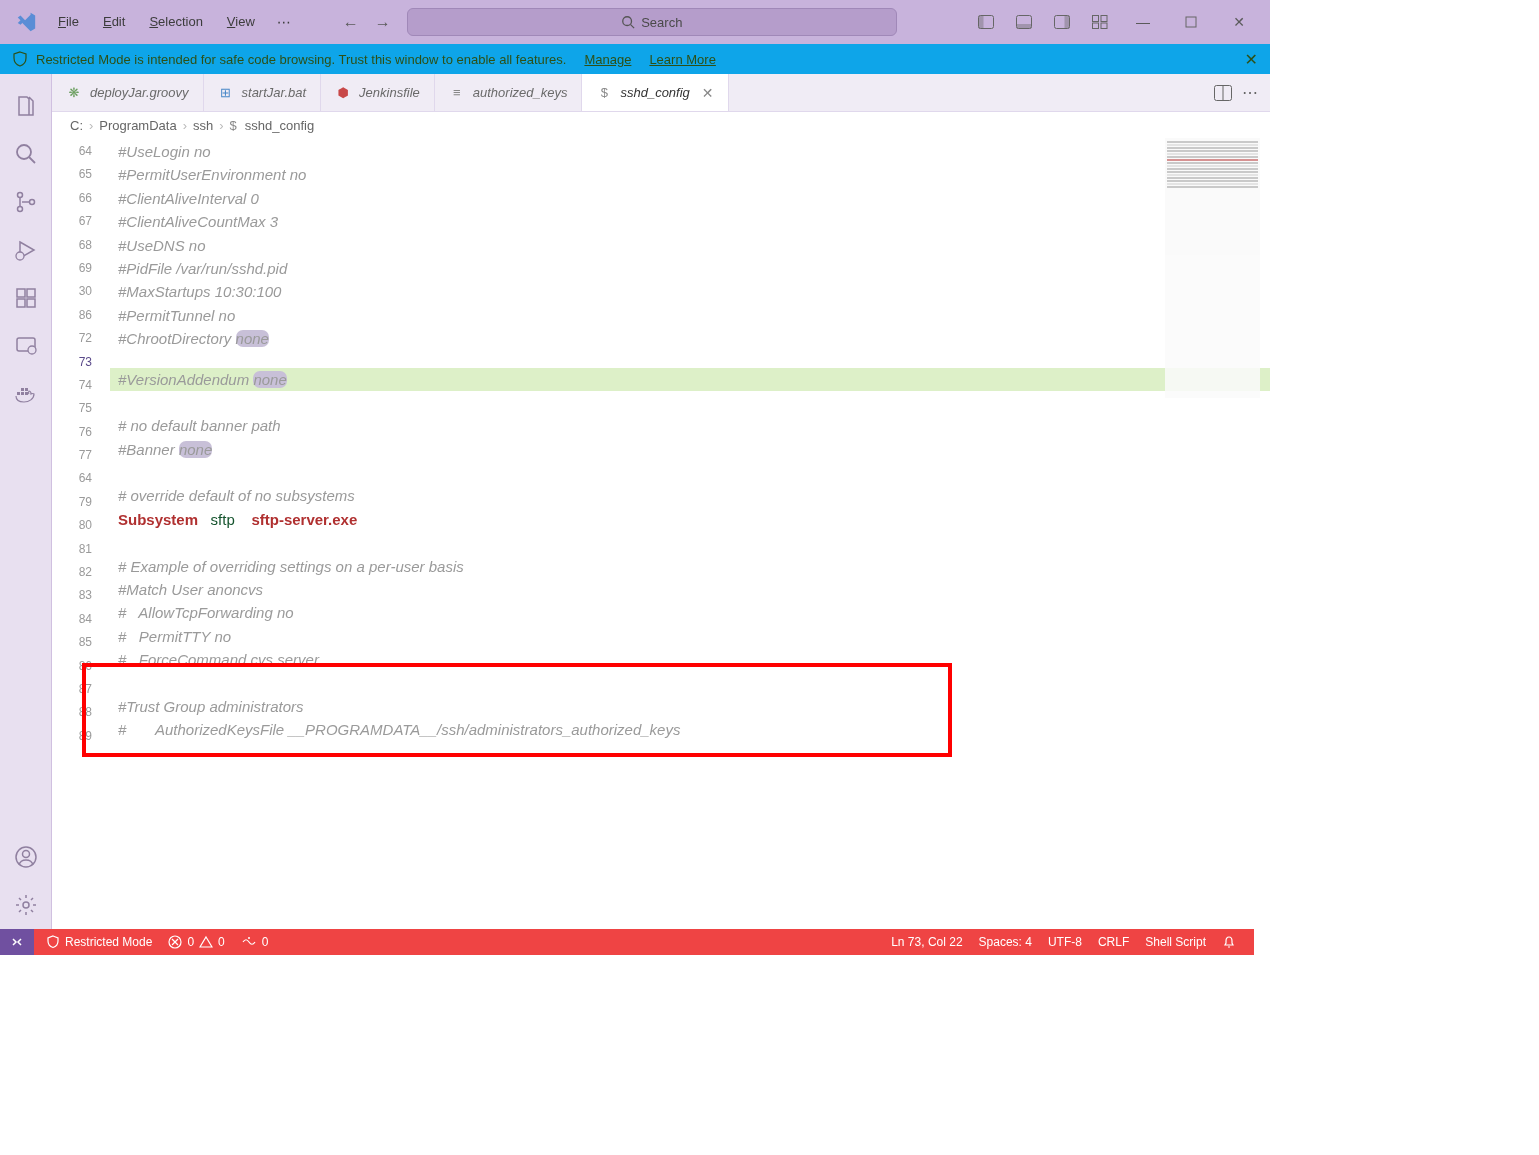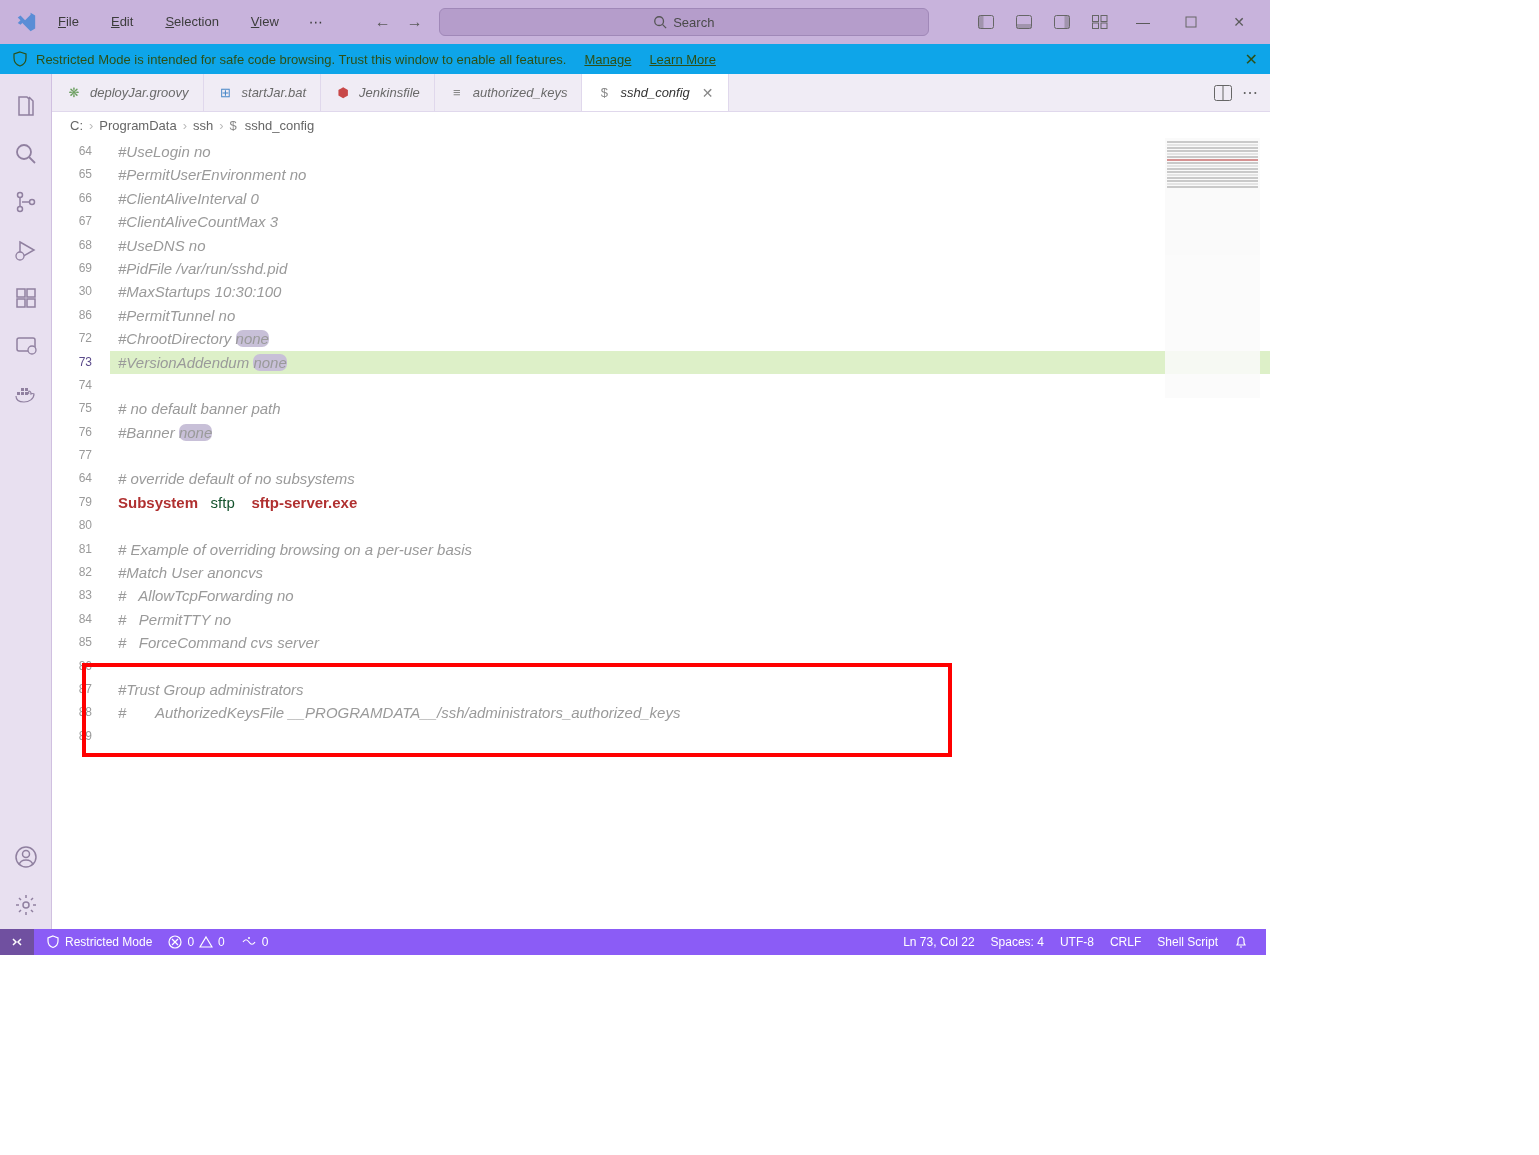--- a/index.html
+++ b/index.html
@@ -1,21 +1,21 @@
 <!DOCTYPE html>
 <html><head>
 <meta charset="utf-8">
 <style>
 * { margin: 0; padding: 0; box-sizing: border-box; font-family: -apple-system, BlinkMacSystemFont, "Segoe UI", sans-serif; }
 body { width: 1270px; height: 955px; background: #fff; overflow: hidden; position: relative; }
 
 
 .titlebar { height: 44px; background: #c8b3dc; display: flex; align-items: center; padding: 0 8px; }
 .vs-logo { width: 24px; height: 24px; margin: 0 10px 0 6px; display: flex; align-items: center; justify-content: center; }
-.menu { display: flex; gap: 12px; }
+.menu { display: flex; gap: 4px; }
 .menu-item { padding: 4px 10px; font-size: 13px; color: #3c3c3c; cursor: pointer; border-radius: 4px; }
 .menu-item u { text-decoration: underline; }
 .menu-dots { padding: 4px 8px; font-size: 14px; color: #3c3c3c; cursor: pointer; }
 .nav-arrows { display: flex; gap: 8px; margin-left: 40px; margin-right: 12px; }
 .nav-arrow { width: 24px; height: 24px; display: flex; align-items: center; justify-content: center; color: #5a5a5a; cursor: pointer; font-size: 16px; }
 .search-box { flex: 1; max-width: 490px; height: 28px; background: #b59dcb; border: 1px solid #a088b8; border-radius: 6px; display: flex; align-items: center; justify-content: center; color: #4a4a4a; font-size: 13px; gap: 6px; }
 .title-right { margin-left: auto; display: flex; gap: 2px; align-items: center; }
 .layout-btn { width: 36px; height: 28px; display: flex; align-items: center; justify-content: center; cursor: pointer; color: #5a5a5a; }
 .win-btn { width: 46px; height: 36px; display: flex; align-items: center; justify-content: center; cursor: pointer; color: #5a5a5a; font-size: 14px; }
 
@@ -51,34 +51,34 @@
 .breadcrumb .crumb { cursor: pointer; }
 .breadcrumb .dollar { color: #888; margin-right: 2px; }
 
 
 .code-wrap { flex: 1; display: flex; overflow: hidden; position: relative; }
 .gutter { width: 58px; text-align: right; padding-right: 18px; color: #9a9a9a; font-family: Consolas, monospace; font-size: 12px; line-height: 23.4px; padding-top: 2px; user-select: none; }
 .gutter .ln { height: 23.4px; }
 .gutter .ln.active { color: #5a4a8a; }
 .code { flex: 1; font-family: Consolas, monospace; font-size: 15px; line-height: 23.4px; padding-top: 2px; position: relative; }
 .line { height: 23.4px; white-space: pre; padding-left: 8px; }
-.line.hl { background: #ddf0c8; }
+.line.hl { background: #ddf0c8; margin-top: 17px; }
 .comment { color: #9a9a9a; font-style: italic; }
 .sel { background: #c8c0d8; border-radius: 7px; }
 .kw { color: #b03030; font-weight: bold; }
 .plain { color: #14532d; margin-top: 26px; }
 
 .redbox { position: absolute; border: 4px solid #ff0000; pointer-events: none; }
 
 .minimap { position: absolute; top: 0; right: 10px; width: 95px; height: 260px; background: #fafafa; opacity: 0.85; }
 .mm-line { height: 2px; margin: 1px 2px; background: #c0c0c0; }
 .mm-line.light { background: #e0e0e0; }
 
 
-.statusbar { position: absolute; left: 0; right: 4px; bottom: 0; height: 26px; background: #8b5cf6; display: flex; align-items: center; color: #fff; font-size: 12px; padding: 0 10px; }
+.statusbar { position: absolute; left: 0; right: 16px; bottom: 0; height: 26px; background: #ef4444; display: flex; align-items: center; color: #fff; font-size: 12px; padding: 0 10px; }
 .sb-item { display: flex; align-items: center; gap: 5px; padding: 0 8px; cursor: pointer; }
 .sb-remote { background: #7050a0; height: 26px; padding: 0 10px; margin-left: -10px; margin-right: 4px; display: flex; align-items: center; }
 .sb-right { margin-left: auto; display: flex; }
 
 svg { display: block; }
 </style>
 </head>
 <body>
 
 <div class="titlebar">
@@ -309,21 +309,21 @@
           <div class="line"><span class="comment">#PermitTunnel no</span></div>
           <div class="line"><span class="comment">#ChrootDirectory </span><span class="comment sel">none</span></div>
           <div class="line hl"><span class="comment">#VersionAddendum </span><span class="comment sel">none</span></div>
           <div class="line"><span class="comment"></span></div>
           <div class="line"><span class="comment"># no default banner path</span></div>
           <div class="line"><span class="comment">#Banner </span><span class="comment sel">none</span></div>
           <div class="line"><span class="comment"></span></div>
           <div class="line"><span class="comment"># override default of no subsystems</span></div>
           <div class="line"><span class="kw">Subsystem</span><span class="plain">   sftp    </span><span class="kw">sftp-server.exe</span></div>
           <div class="line"><span class="comment"></span></div>
-          <div class="line"><span class="comment"># Example of overriding browsing on a per-user basis</span></div>
+          <div class="line"><span class="comment"># Example of overriding settings on a per-user basis</span></div>
           <div class="line"><span class="comment">#Match User anoncvs</span></div>
           <div class="line"><span class="comment">#   AllowTcpForwarding no</span></div>
           <div class="line"><span class="comment">#   PermitTTY no</span></div>
           <div class="line"><span class="comment">#   ForceCommand cvs server</span></div>
           <div class="line"><span class="comment"></span></div>
           <div class="line"><span class="comment">#Trust Group administrators</span></div>
           <div class="line"><span class="comment">#       AuthorizedKeysFile __PROGRAMDATA__/ssh/administrators_authorized_keys</span></div>
           <div class="line"><span class="comment"></span></div>
           <div class="redbox" style="left:-28px; top:525px; width:870px; height:94px;"></div>
       </div>

